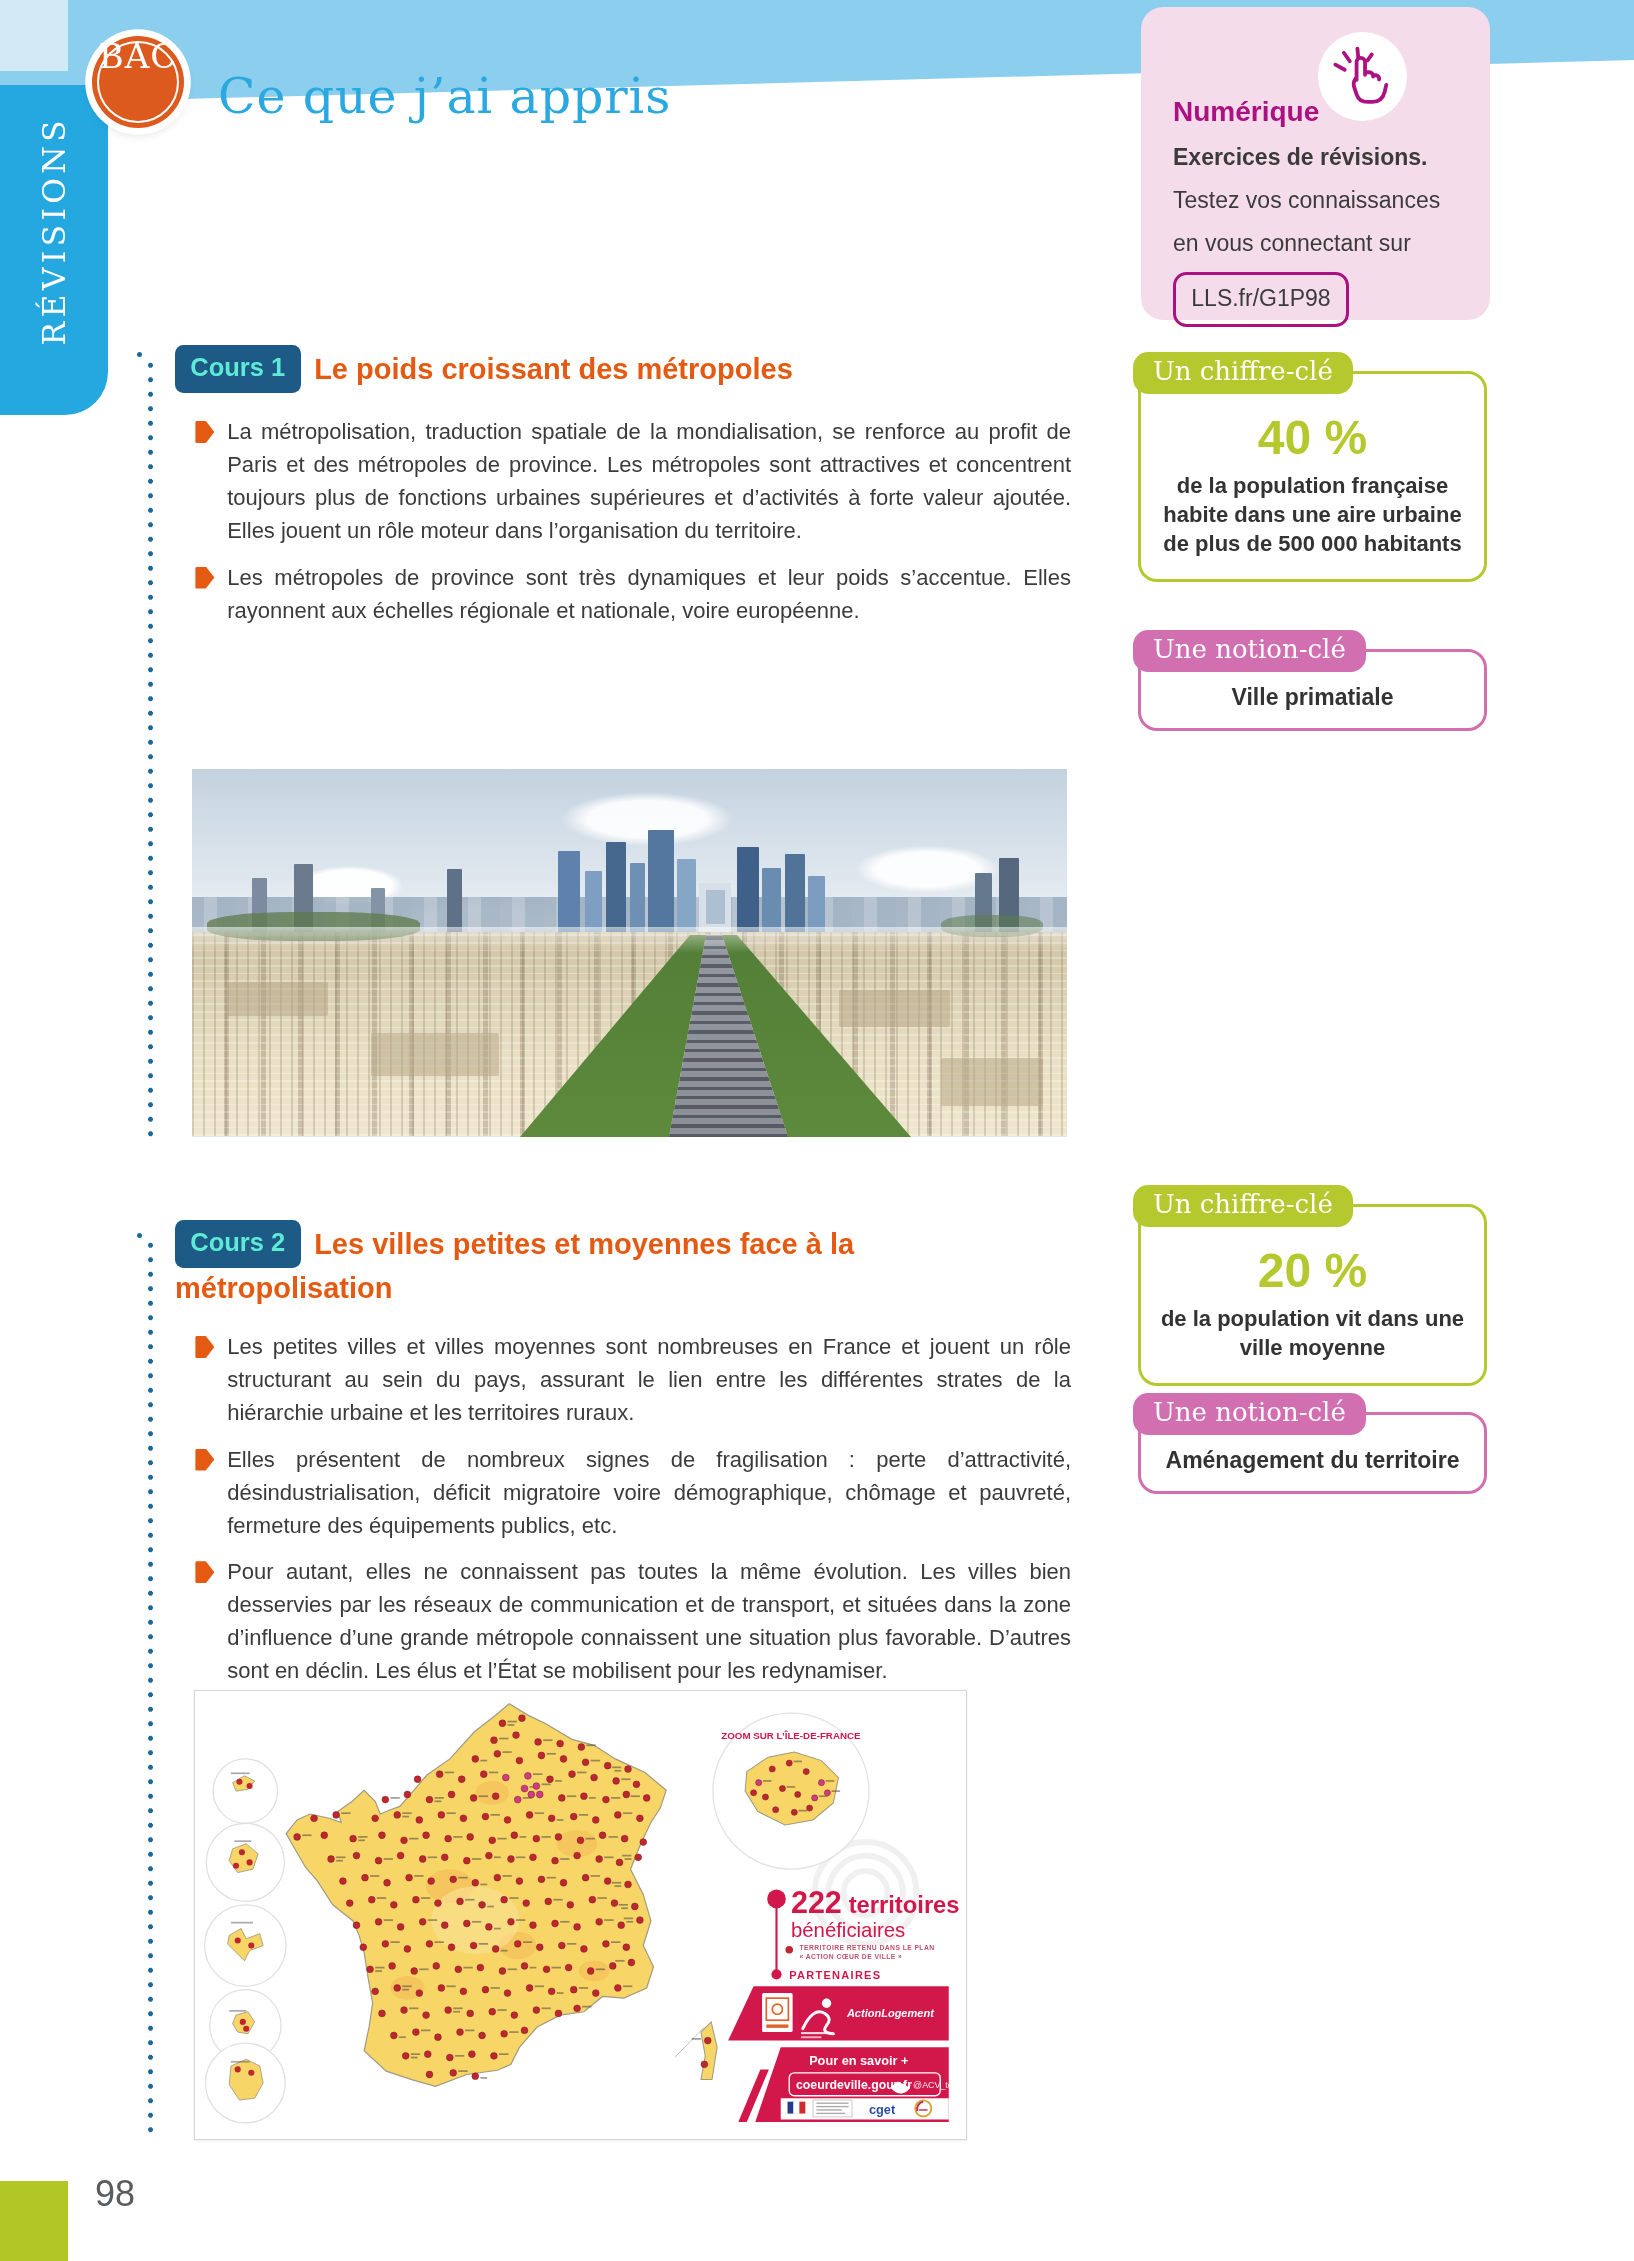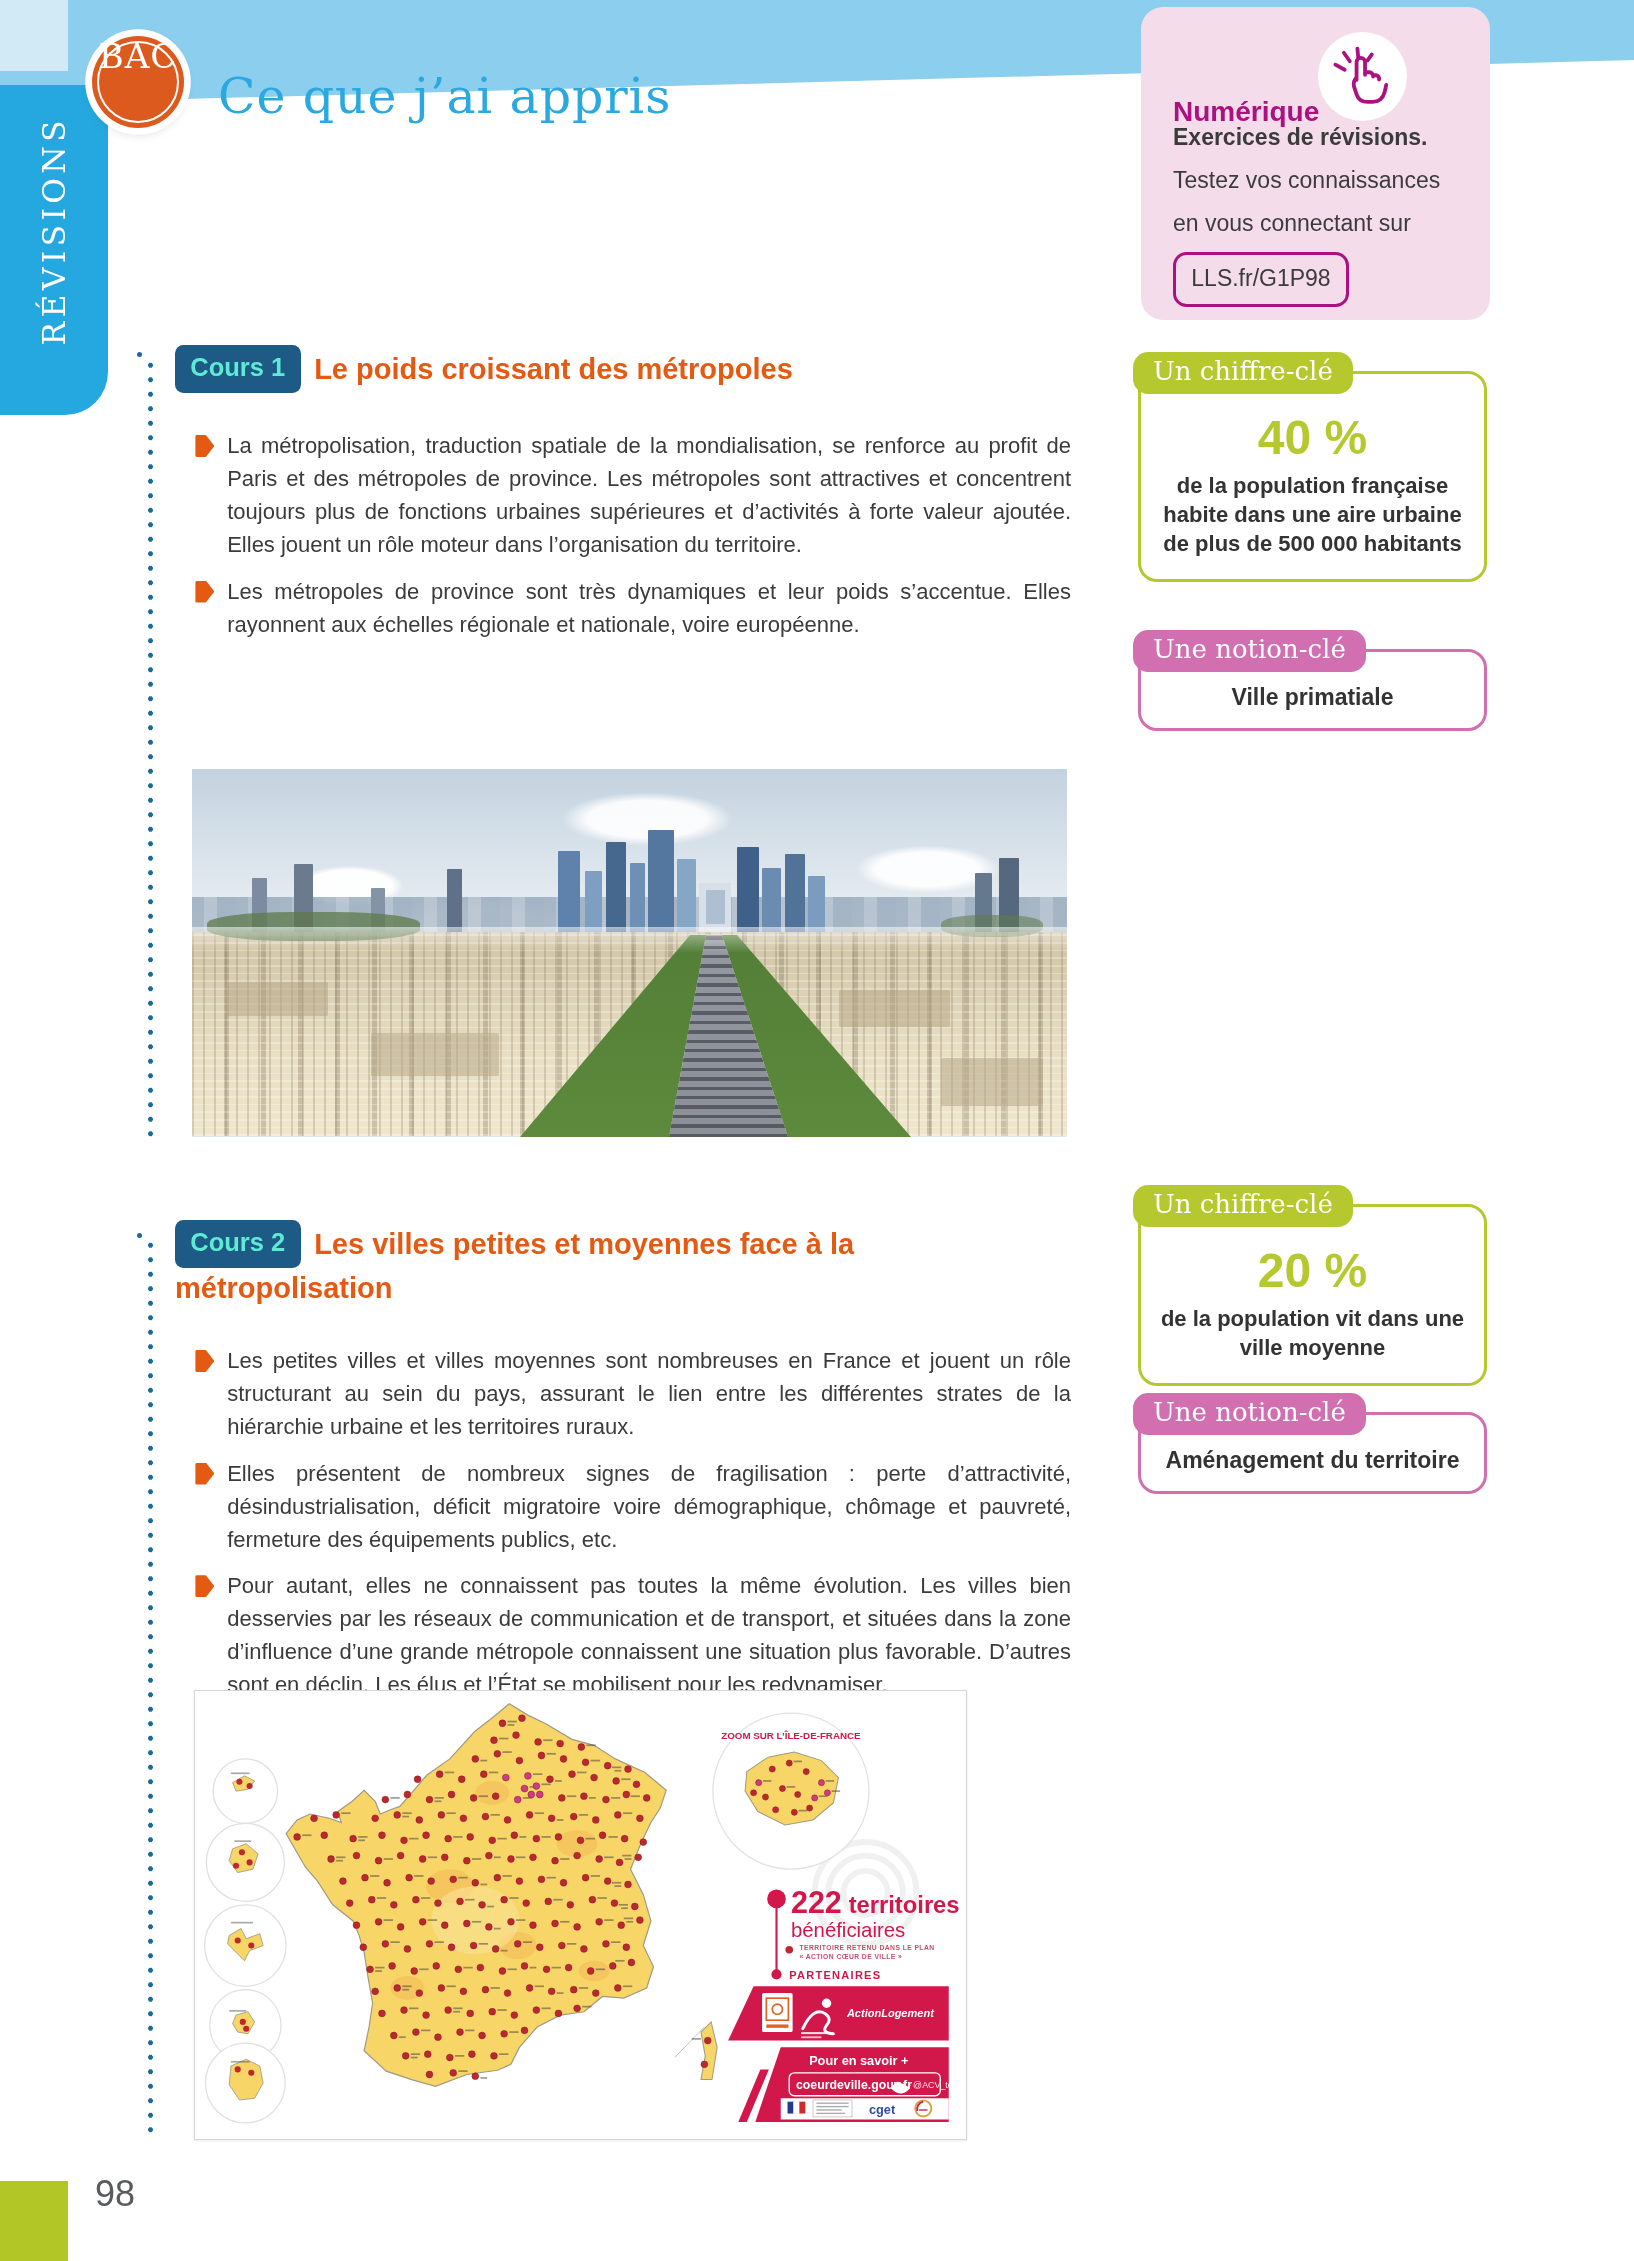--- a/index.html
+++ b/index.html
@@ -21,37 +21,37 @@
   .bac span{font-family:"DejaVu Serif",serif;font-size:34px;color:#fff;letter-spacing:0.9px}
   .title{position:absolute;left:218px;top:68px;font-family:"DejaVu Serif",serif;
        font-size:49px;color:#2aa8df;font-weight:500;letter-spacing:0.9px}
 
   
   .numbox{position:absolute;left:1141px;top:6.8px;width:349px;height:313px;background:#f4dceb;
        border-radius:22px;padding:89px 24px 1px 32px}
   .hand-circle{position:absolute;left:177px;top:25.5px;width:89px;height:89px;background:#fff;border-radius:50%;
        display:flex;align-items:center;justify-content:center}
   .num-title{position:absolute;left:32px;top:89px;font-size:28px;font-weight:bold;color:#ac1181}
-  .num-lines{margin-top:20px;font-size:23px;line-height:43px;color:#3b3b3b}
+  .num-lines{margin-top:40px;font-size:23px;line-height:43px;color:#3b3b3b}
   .num-lines .b{font-weight:bold}
   .num-pill{display:inline-block;margin-top:6.8px;padding:2.6px 15.3px 4.3px;border:3px solid #ac1181;
        border-radius:13.6px;font-size:23px;font-weight:normal;color:#3b3b3b;background:#fff0}
 
   
   .dotline{position:absolute;width:5.1px;
        background-image:radial-gradient(circle,#1c6a9c 2.2px,rgba(28,106,156,0) 2.6px);
        background-size:5.1px 14.5px;background-repeat:repeat-y}
   .predot{position:absolute;width:5.1px;height:5.1px;border-radius:50%;background:#1c6a9c}
 
   
   .main{position:absolute;left:175px;width:896px}
   .course-head{font-size:29px;font-weight:bold;color:#e55a12;line-height:1.38;width:851px}
   .course-badge{display:inline-block;background:#1d5a85;color:#5eead4;font-size:25.5px;font-weight:bold;
        padding:5.1px 15.3px 7.7px;border-radius:8.5px;margin-right:13.6px;vertical-align:2.6px}
-  .bullets{margin-top:36px}
+  .bullets{margin-top:22px}
   .bullet{display:flex;gap:12.8px;margin:0 0 13.6px 20.4px;font-size:22px;line-height:33px;
        text-align:justify;color:#3b3b3b}
   .flag{flex:none;width:19px;height:22px;margin-top:6px;background:#e55a12;border-radius:1.7px;
        clip-path:polygon(0 0,55% 0,100% 50%,55% 100%,0 100%)}
 
   
   .photo{position:absolute;left:192px;top:769px;width:875px;height:368px;overflow:hidden;background:#dfe6ec}
   .photo>div{position:absolute}
   .sky{left:0;top:0;width:100%;height:167px;
       background:

